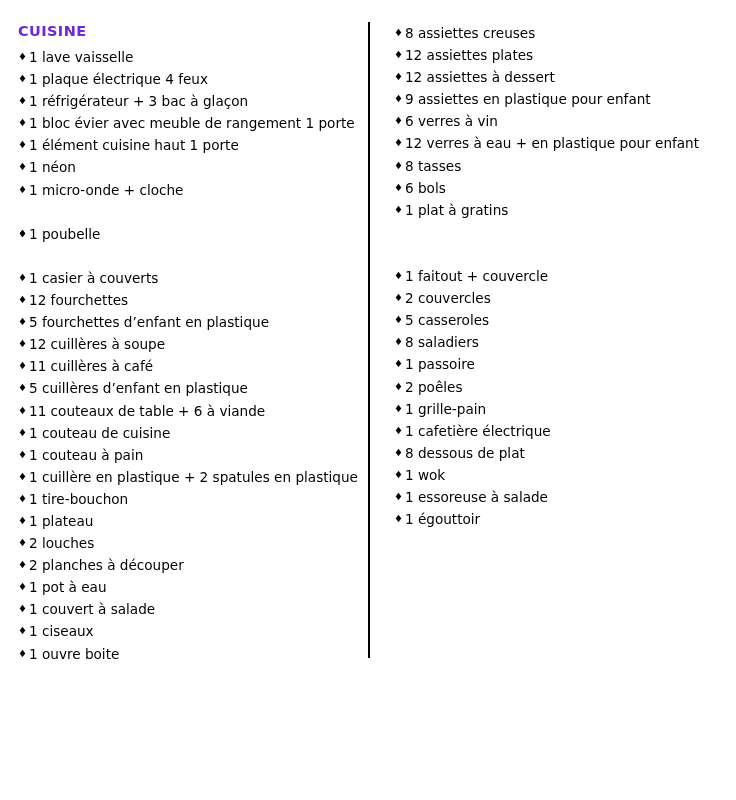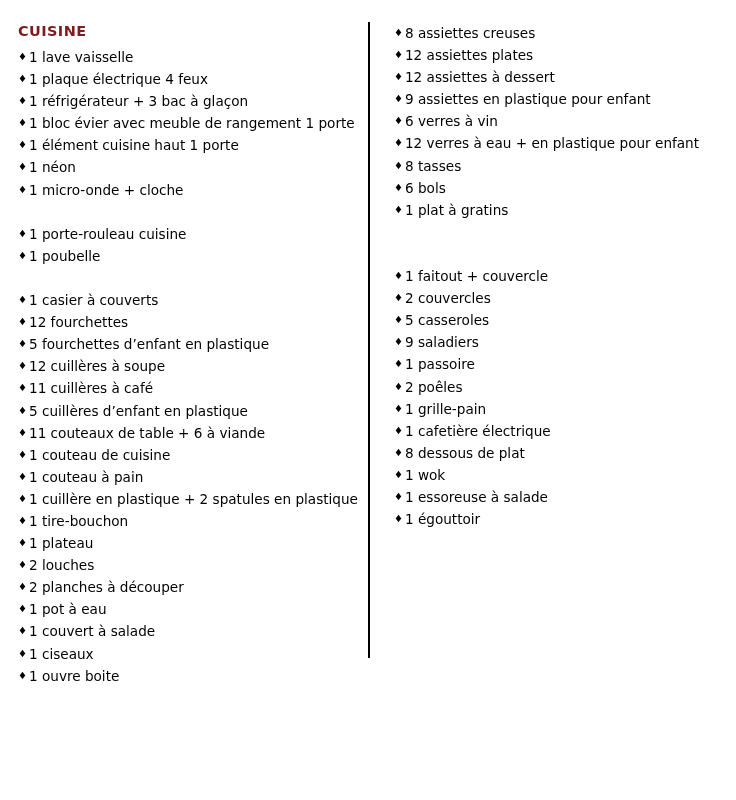--- a/index.html
+++ b/index.html
@@ -82,31 +82,31 @@
     height: 0px;
   }
 </style>
 </head>
 <body>
 
 <div class="page">
   <div class="columns">
 
     <div class="col col-left">
-      <div class="title" style="color: #7f1d1d;">CUISINE</div>
+      <div class="title" style="color: #6d28d9;">CUISINE</div>
       <ul class="items" id="left-list">
           <li><span class="bullet">♦</span><span>1 lave vaisselle</span></li>
           <li><span class="bullet">♦</span><span>1 plaque électrique  4 feux</span></li>
           <li><span class="bullet">♦</span><span>1 réfrigérateur + 3 bac à glaçon</span></li>
           <li><span class="bullet">♦</span><span>1 bloc évier avec meuble de rangement 1 porte</span></li>
           <li><span class="bullet">♦</span><span>1 élément cuisine haut 1 porte</span></li>
           <li><span class="bullet">♦</span><span>1 néon</span></li>
           <li><span class="bullet">♦</span><span>1 micro-onde + cloche</span></li>
           <li class="spacer"></li>
-          <li><span class="bullet">♦</span><span>1 porte-rouleau cuisine</span></li>
+          <li><span class="bullet">♦</span></li>
           <li><span class="bullet">♦</span><span>1 poubelle</span></li>
           <li class="spacer"></li>
           <li><span class="bullet">♦</span><span>1 casier à couverts</span></li>
           <li><span class="bullet">♦</span><span>12 fourchettes</span></li>
           <li><span class="bullet">♦</span><span>5 fourchettes d’enfant en plastique</span></li>
           <li><span class="bullet">♦</span><span>12 cuillères à soupe</span></li>
           <li><span class="bullet">♦</span><span>11 cuillères à café</span></li>
           <li><span class="bullet">♦</span><span>5 cuillères d’enfant en plastique</span></li>
           <li><span class="bullet">♦</span><span>11 couteaux de table + 6 à viande</span></li>
           <li><span class="bullet">♦</span><span>1 couteau de cuisine</span></li>
@@ -135,21 +135,21 @@
           <li><span class="bullet">♦</span><span>6 verres à vin</span></li>
           <li><span class="bullet">♦</span><span>12 verres à eau + en plastique pour enfant</span></li>
           <li><span class="bullet">♦</span><span>8 tasses</span></li>
           <li><span class="bullet">♦</span><span>6 bols</span></li>
           <li><span class="bullet">♦</span><span>1 plat à gratins</span></li>
           <li class="spacer"></li>
           <li class="spacer"></li>
           <li><span class="bullet">♦</span><span>1 faitout + couvercle</span></li>
           <li><span class="bullet">♦</span><span>2 couvercles</span></li>
           <li><span class="bullet">♦</span><span>5 casseroles</span></li>
-          <li><span class="bullet">♦</span><span>9 saladiers</span></li>
+          <li><span class="bullet">♦</span><span>8 saladiers</span></li>
           <li><span class="bullet">♦</span><span>1 passoire</span></li>
           <li><span class="bullet">♦</span><span>2 poêles</span></li>
           <li><span class="bullet">♦</span><span>1 grille-pain</span></li>
           <li><span class="bullet">♦</span><span>1 cafetière électrique</span></li>
           <li><span class="bullet">♦</span><span>8 dessous de plat</span></li>
           <li><span class="bullet">♦</span><span>1 wok</span></li>
           <li><span class="bullet">♦</span><span>1 essoreuse à salade</span></li>
           <li><span class="bullet">♦</span><span>1 égouttoir</span></li>
         </ul>
     </div>

